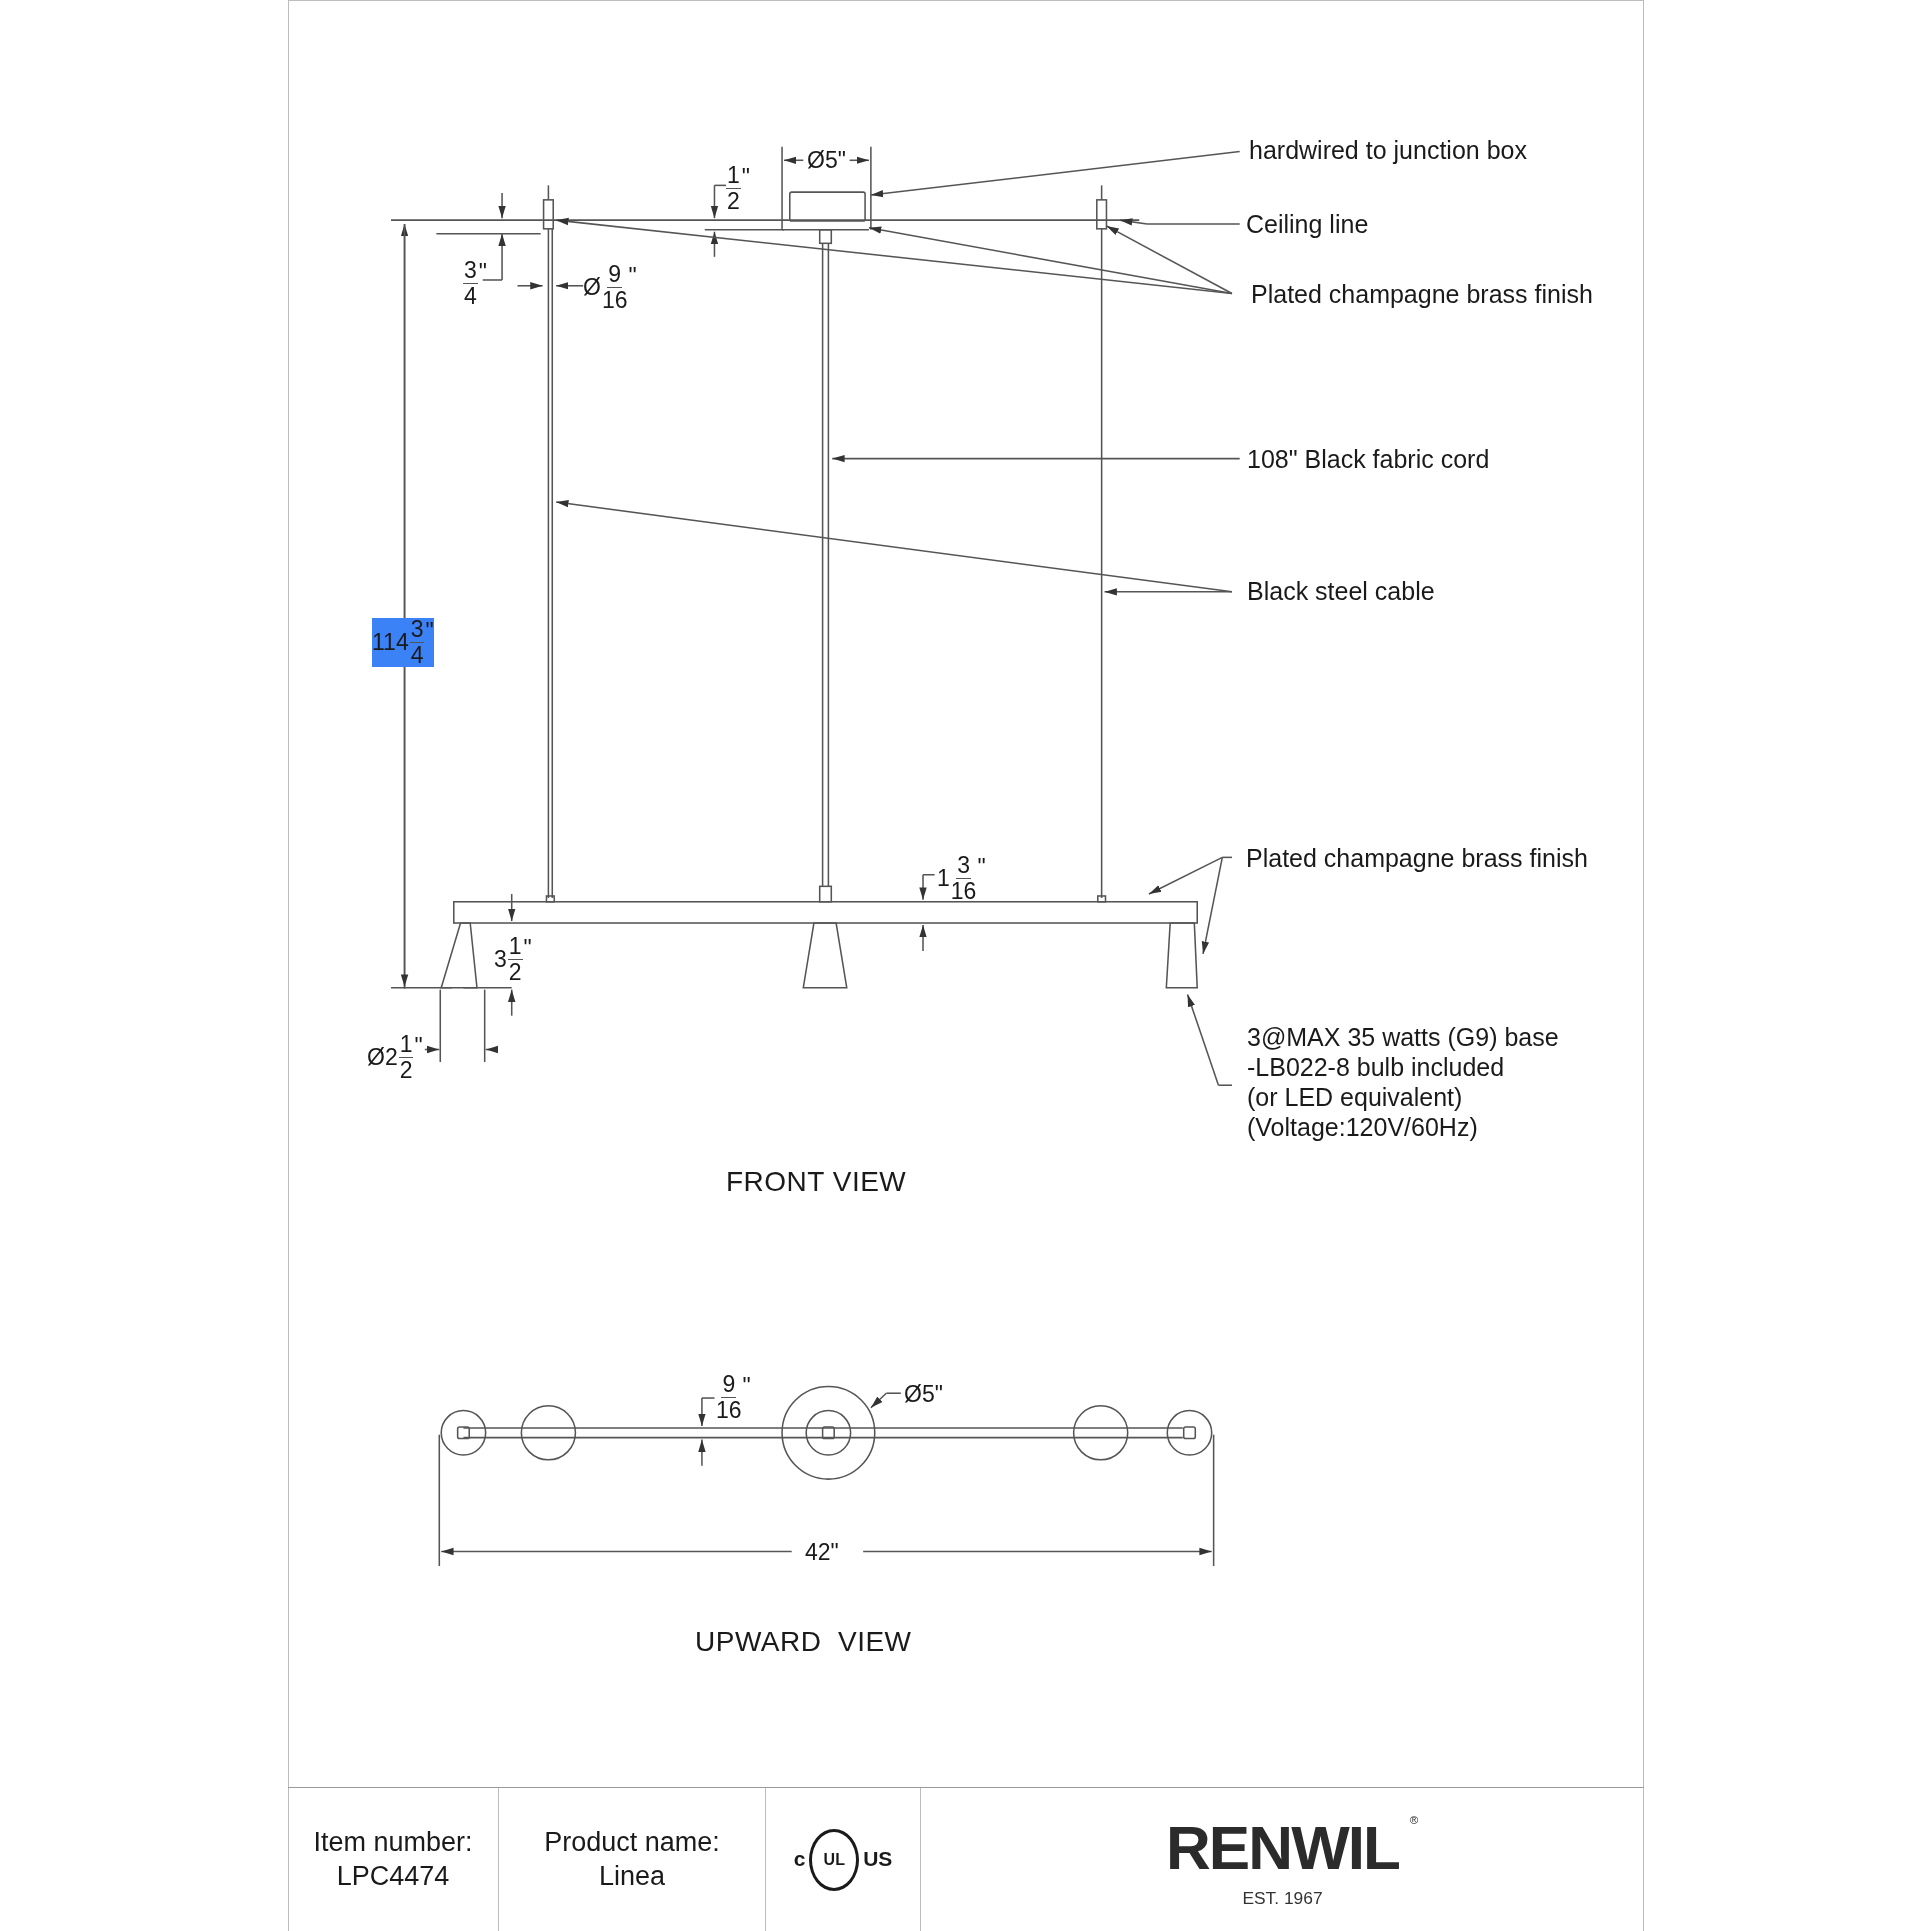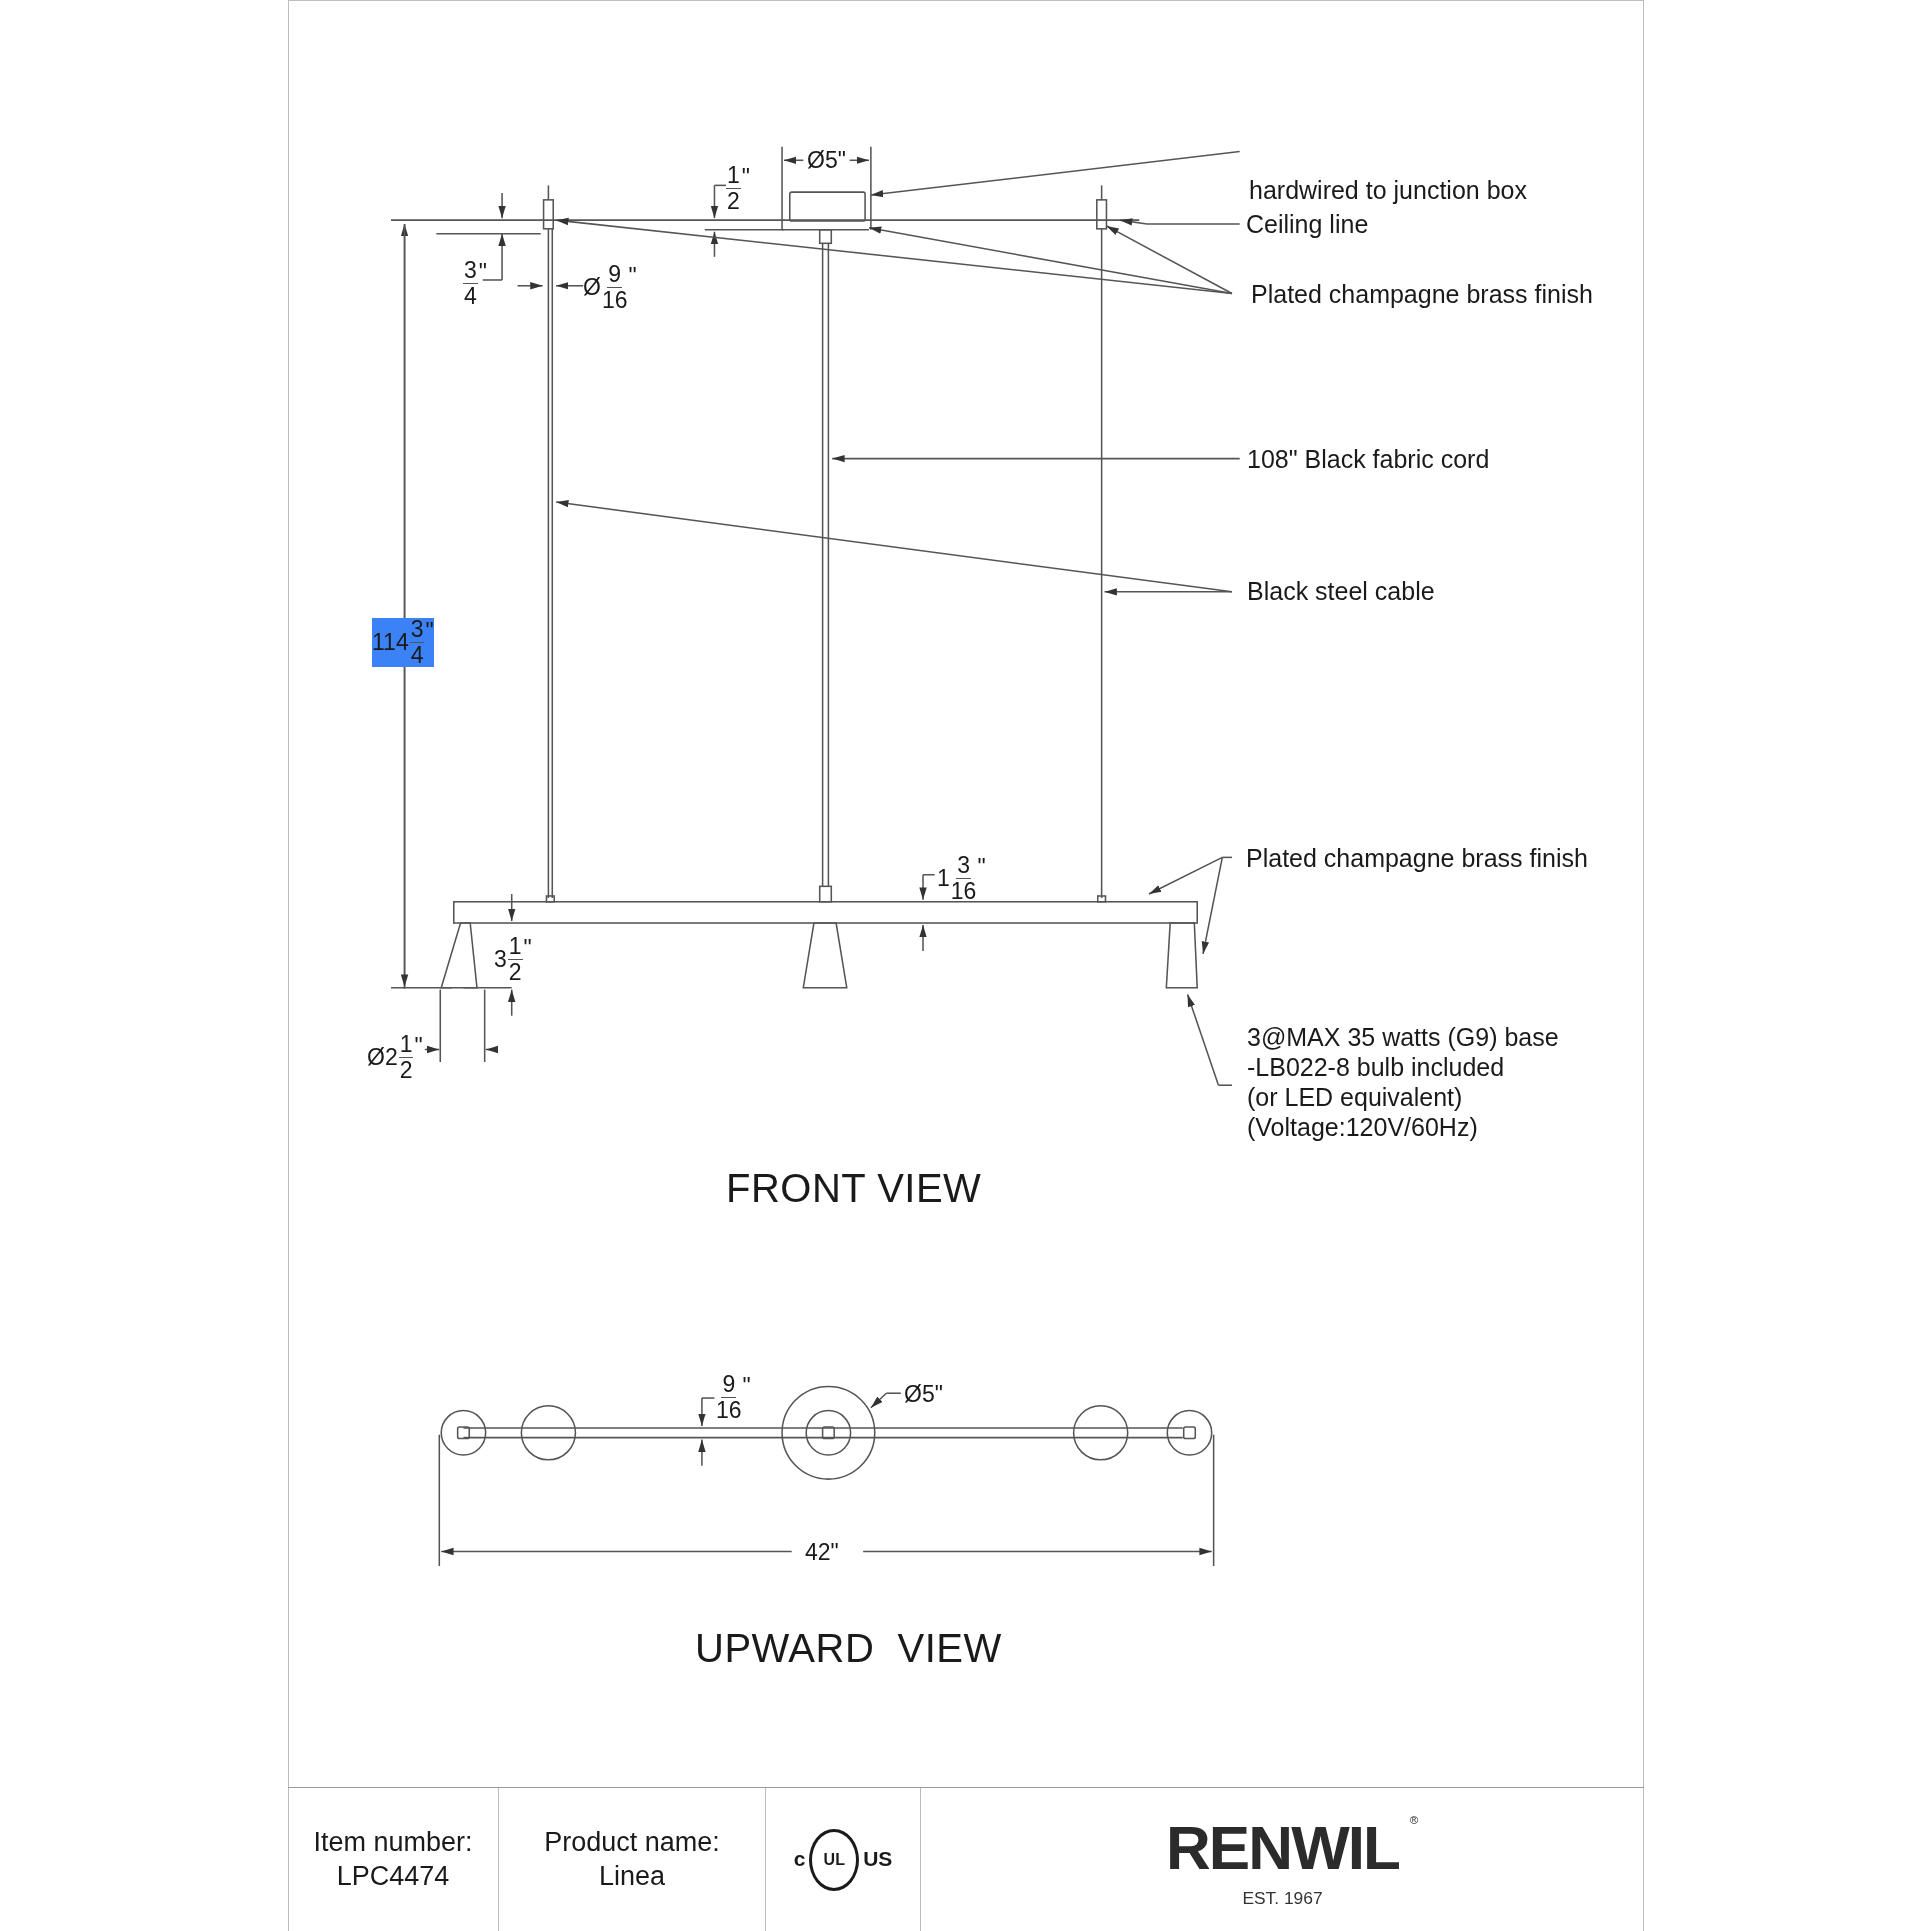--- a/index.html
+++ b/index.html
@@ -10,21 +10,21 @@
              border-top: 1.9px solid #bdbdbd; box-sizing: border-box; }
     svg.drawing { position: absolute; left: 0; top: 0; width: 1931px; height: 1931px; }
     .lbl { position: absolute; font-size: 25px; white-space: nowrap; color: #1a1a1a; line-height: 1.2; }
     .lbl-sm { position: absolute; font-size: 23px; white-space: nowrap; color: #1a1a1a; }
     .frac { position: absolute; display: inline-flex; align-items: center; font-size: 23px; color: #1a1a1a; }
     .frac .whole { margin-right: 1px; }
     .frac .stack { display: inline-flex; flex-direction: column; align-items: center; line-height: 1; }
     .frac .stack .num { border-bottom: 1px solid #555; padding: 0 1px 1px; }
     .frac .stack .den { padding-top: 1px; }
     .frac .inch { align-self: flex-start; margin-left: 1px; }
-    .view-title { position: absolute; font-size: 40px; letter-spacing: 0.5px; color: #1a1a1a; text-align: center; }
+    .view-title { position: absolute; font-size: 28px; letter-spacing: 0.5px; color: #1a1a1a; text-align: center; }
     .footer { position: absolute; left: 288px; top: 1787px; width: 1356px; height: 144px;
               border-top: 1.9px solid #9a9a9a; display: flex; box-sizing: border-box; }
     .cell { border-right: 1px solid #bdbdbd; display: flex; flex-direction: column;
             align-items: center; justify-content: center; font-size: 27px; line-height: 1.25; }
     .cell:last-child { border-right: none; }
     .c-item { width: 210px; }
     .c-prod { width: 266px; }
     .c-dim  { width: 429px; }
     .c-ul   { width: 154px; }
     .c-logo { flex: 1; }
@@ -208,21 +208,21 @@
 
 <div class="frac" style="left:367px;top:1033px;">
   <span class="whole">Ø2</span>
   <span class="stack">
       <span class="num">1</span>
       <span class="den">2</span>
     </span>
     <span class="inch">"</span>
 </div>
 
-<div class="lbl" style="left:1249px;top:135px;margin-top:40px;">hardwired to junction box</div>
+<div class="lbl" style="left:1249px;top:135px;">hardwired to junction box</div>
 <div class="lbl" style="left:1246px;top:209px;">Ceiling line</div>
 <div class="lbl" style="left:1251px;top:279px;">Plated champagne brass finish</div>
 <div class="lbl" style="left:1247px;top:444px;">108" Black fabric cord</div>
 <div class="lbl" style="left:1247px;top:576px;text-align:right;">Black steel cable</div>
 <div class="lbl" style="left:1246px;top:843px;">Plated champagne brass finish</div>
 
 <div style="position:absolute;left:1247px;top:1022px;font-size:25px;line-height:30px;">
   <div>3@MAX 35 watts (G9) base</div>
   <div>-LB022-8 bulb included</div>
   <div>(or LED equivalent)</div>

